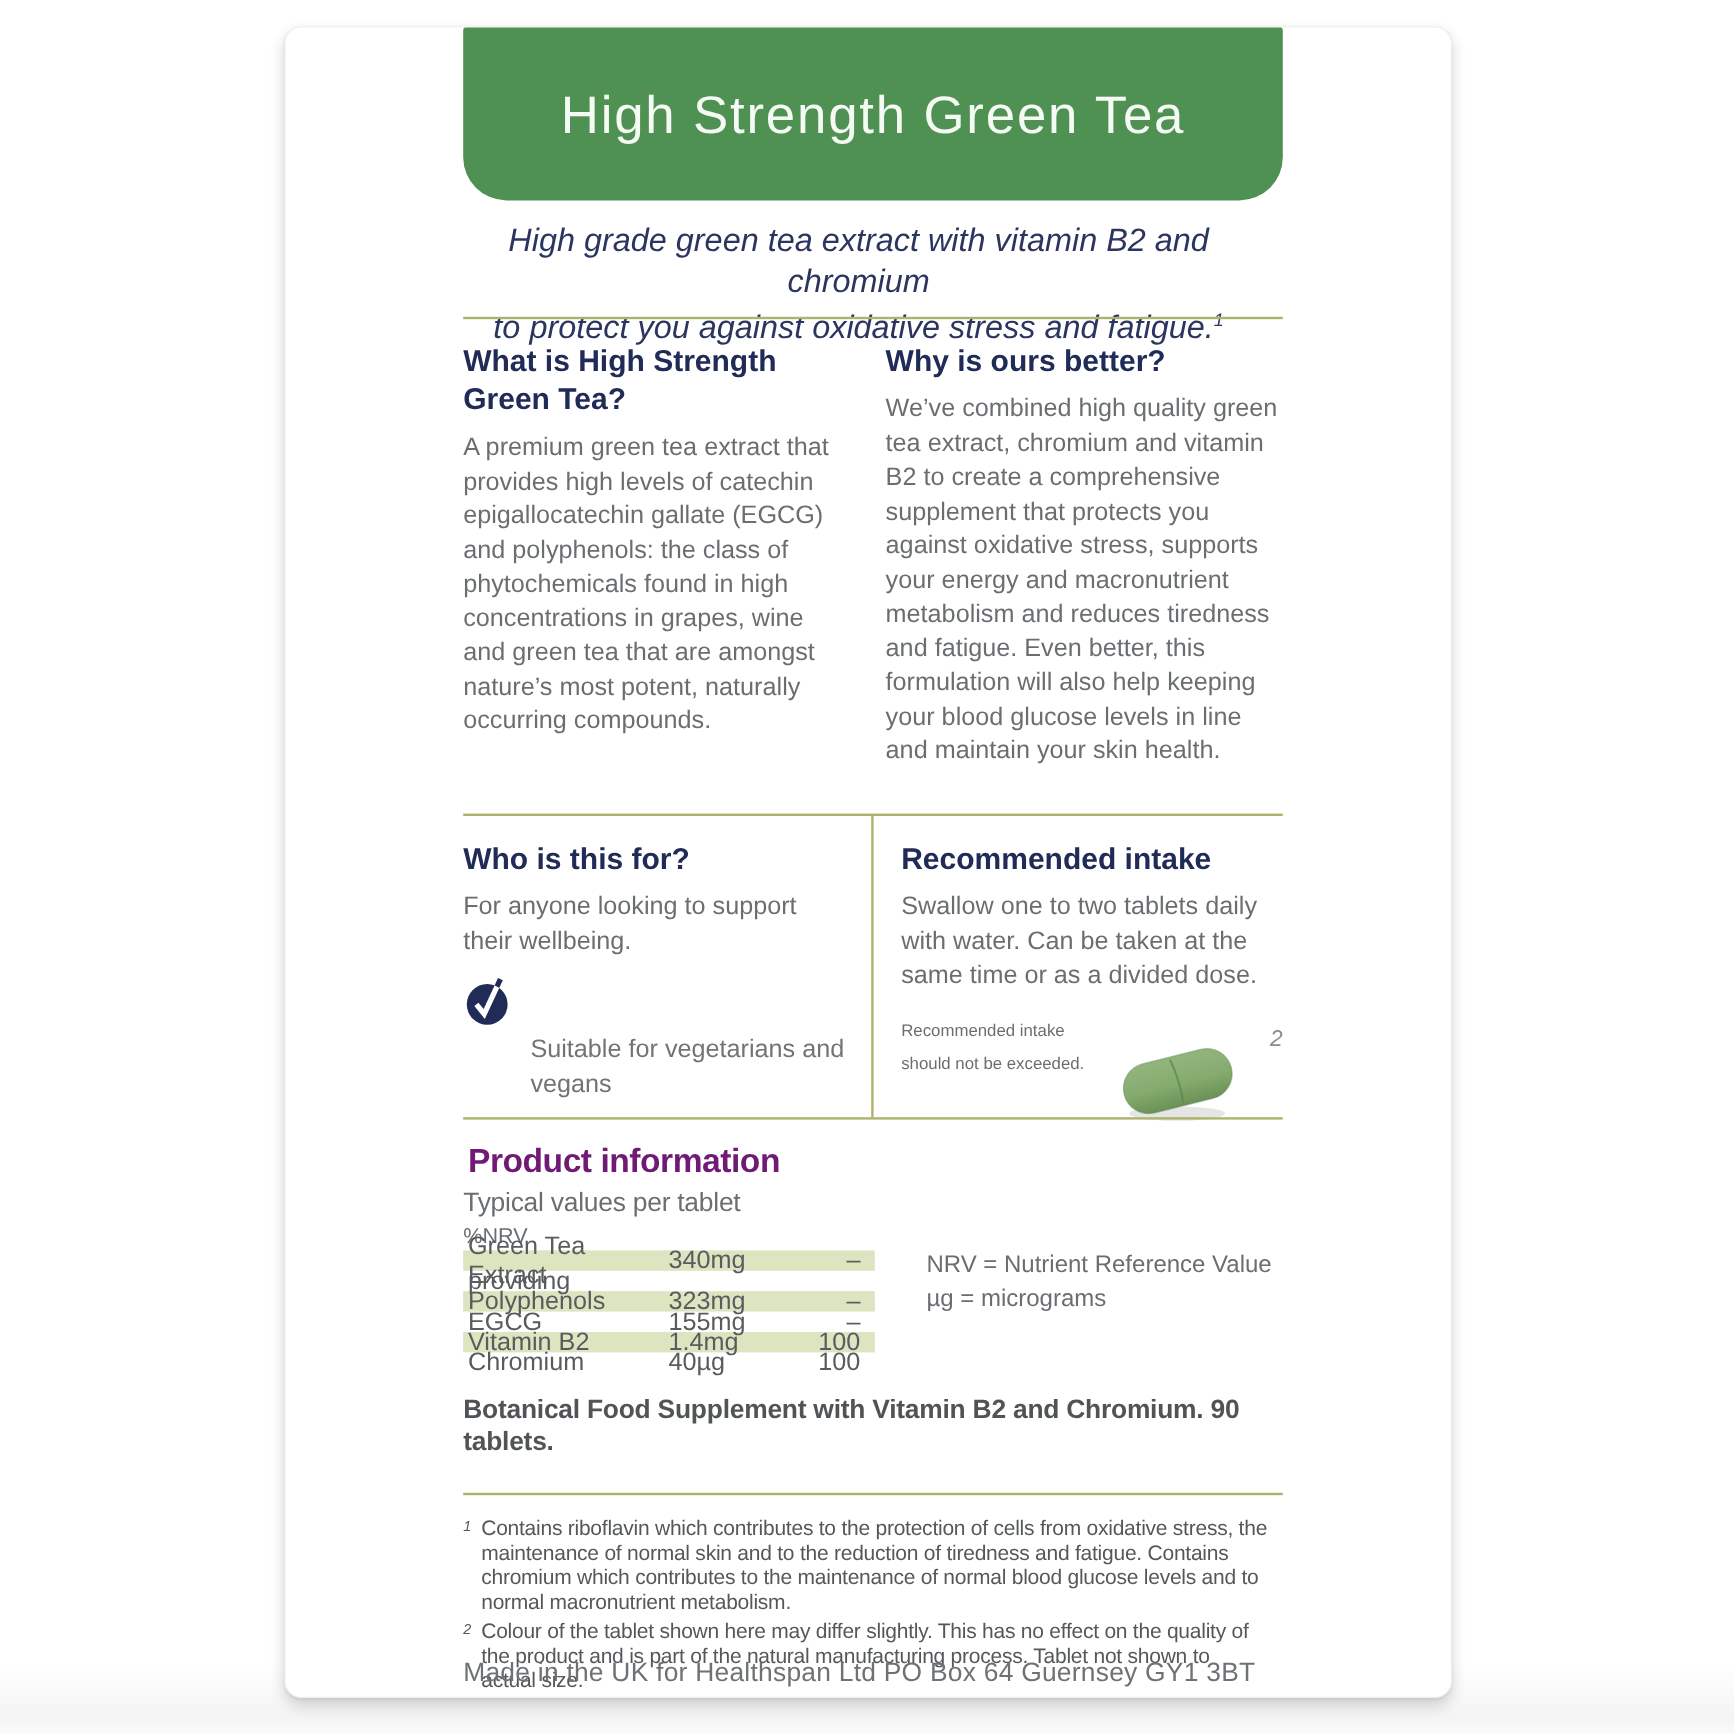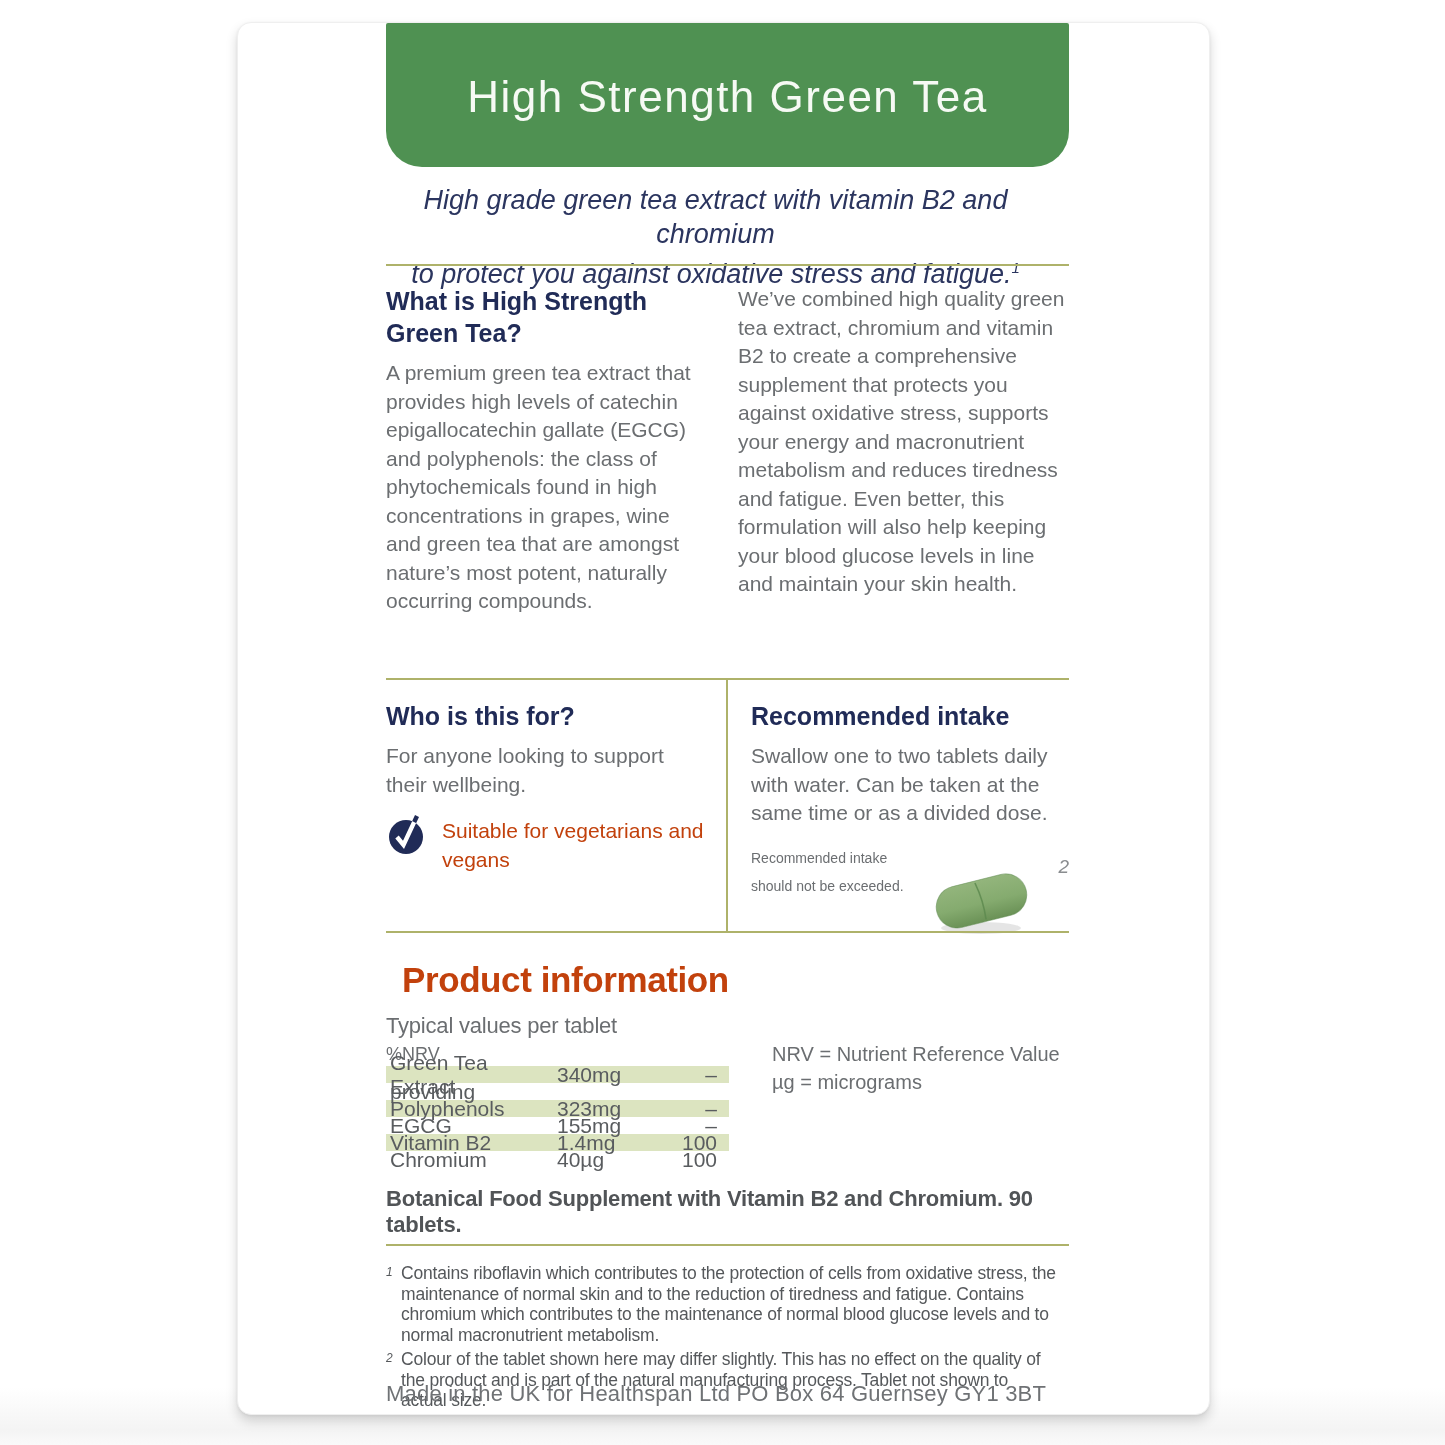--- a/index.html
+++ b/index.html
@@ -49,28 +49,28 @@
     margin:0 0 10px 0;color:#202b57;font-size:25px;line-height:32px;font-weight:700;
   }
   .body-text{color:#6b6e71;font-size:21px;line-height:28.5px;}
   
   .sec2{position:absolute;left:148px;top:657px;width:683px;height:251px;}
   .sec2 .vdiv{position:absolute;left:340px;top:0;width:2px;height:251px;background:#aeb26a;}
   .sec2 .who{position:absolute;left:0;top:20px;width:322px;}
   .sec2 .intake{position:absolute;left:365px;top:20px;width:318px;}
   .bullet-row{display:flex;margin-top:16px;}
   .bullet-row .tick{flex:0 0 40px;margin-right:14px;margin-top:-2px;}
-  .bullet-row .bullet-text{color:#c2410c;font-size:21px;line-height:28.5px;padding-top:2px;}
+  .bullet-row .bullet-text{color:#737373;font-size:21px;line-height:28.5px;padding-top:2px;margin-top:44px;}
   .warn-row{display:flex;margin-top:16px;}
   .warn-text{width:172px;color:#6b6e71;font-size:14px;line-height:28.5px;}
   .pill-wrap{position:relative;width:146px;height:90px;margin-top:10px;}
   .pill-wrap .pill-ref{position:absolute;right:0;top:2px;color:#8a8d90;font-size:19px;font-style:italic;}
   
   .prod{position:absolute;left:148px;top:925px;width:683px;}
-  .prod h2{margin:16px;color:#c2410c;font-size:35px;line-height:32px;font-weight:700;letter-spacing:-0.4px;}
+  .prod h2{margin:4px;color:#701a75;font-size:28px;line-height:32px;font-weight:700;letter-spacing:-0.4px;}
   .prod .sub{color:#6b6e71;font-size:22px;line-height:28px;letter-spacing:-0.2px;}
   .tablewrap{width:343px;margin-top:2px;}
   .nrv-head{color:#6b6e71;font-size:18px;text-align:left;padding-right:12px;height:24px;line-height:24px;}
   .nrow{display:flex;align-items:center;height:17px;padding:0 12px 0 4px;color:#595c5f;font-size:21px;}
   .nrow.hl{background:#dce4c0;}
   .nrow .n-name{flex:1;}
   .nrow .n-amt{width:104px;}
   .nrow .n-nrv{width:56px;text-align:right;}
   .nrv-notes{position:absolute;left:386px;top:92px;color:#6b6e71;font-size:20px;line-height:28px;}
   .supplement-line{
@@ -100,20 +100,21 @@
     </div>
 
     <div class="hr hr1"></div>
 
     <div class="sec1">
       <div class="col-left">
         <h2 class="navy">What is High Strength Green Tea?</h2>
         <div class="body-text">A premium green tea extract that provides high levels of catechin epigallocatechin gallate (EGCG) and polyphenols: the class of phytochemicals found in high concentrations in grapes, wine and green tea that are amongst nature’s most potent, naturally occurring compounds.</div>
       </div>
       <div class="col-right">
+        <h2 class="navy">Why is ours better?</h2>
         <div class="body-text">We’ve combined high quality green tea extract, chromium and vitamin B2 to create a comprehensive supplement that protects you against oxidative stress, supports your energy and macronutrient metabolism and reduces tiredness and fatigue. Even better, this formulation will also help keeping your blood glucose levels in line and maintain your skin health.</div>
       </div>
     </div>
 
     <div class="hr hr2"></div>
 
     <div class="sec2">
       <div class="vdiv"></div>
 
       <div class="who">

